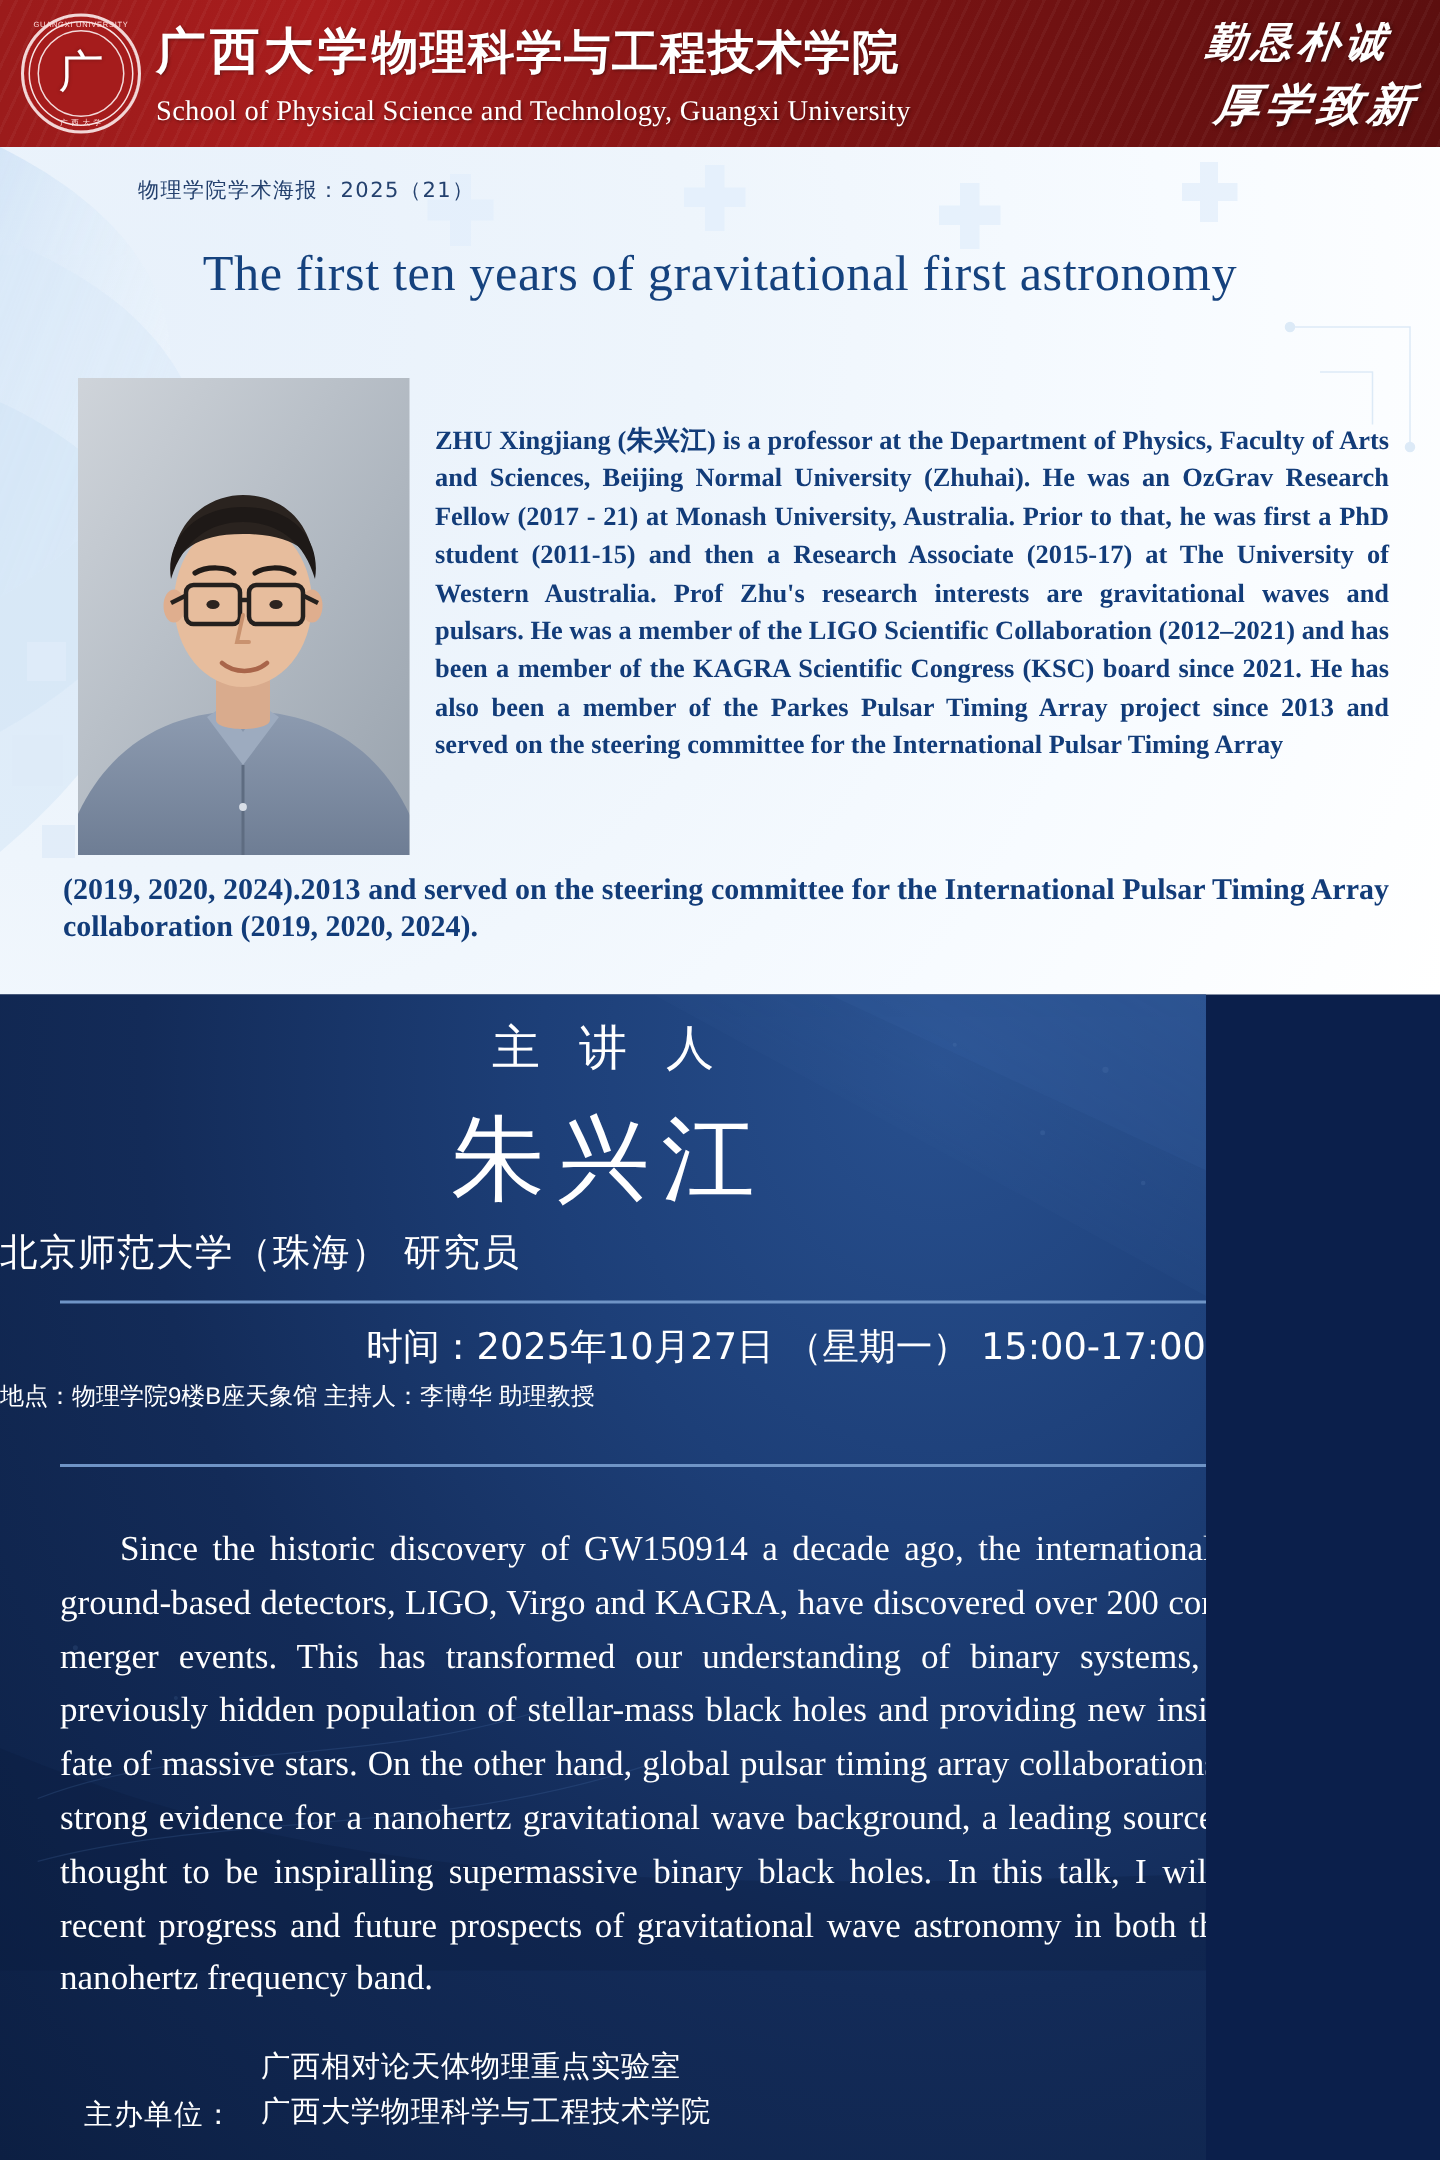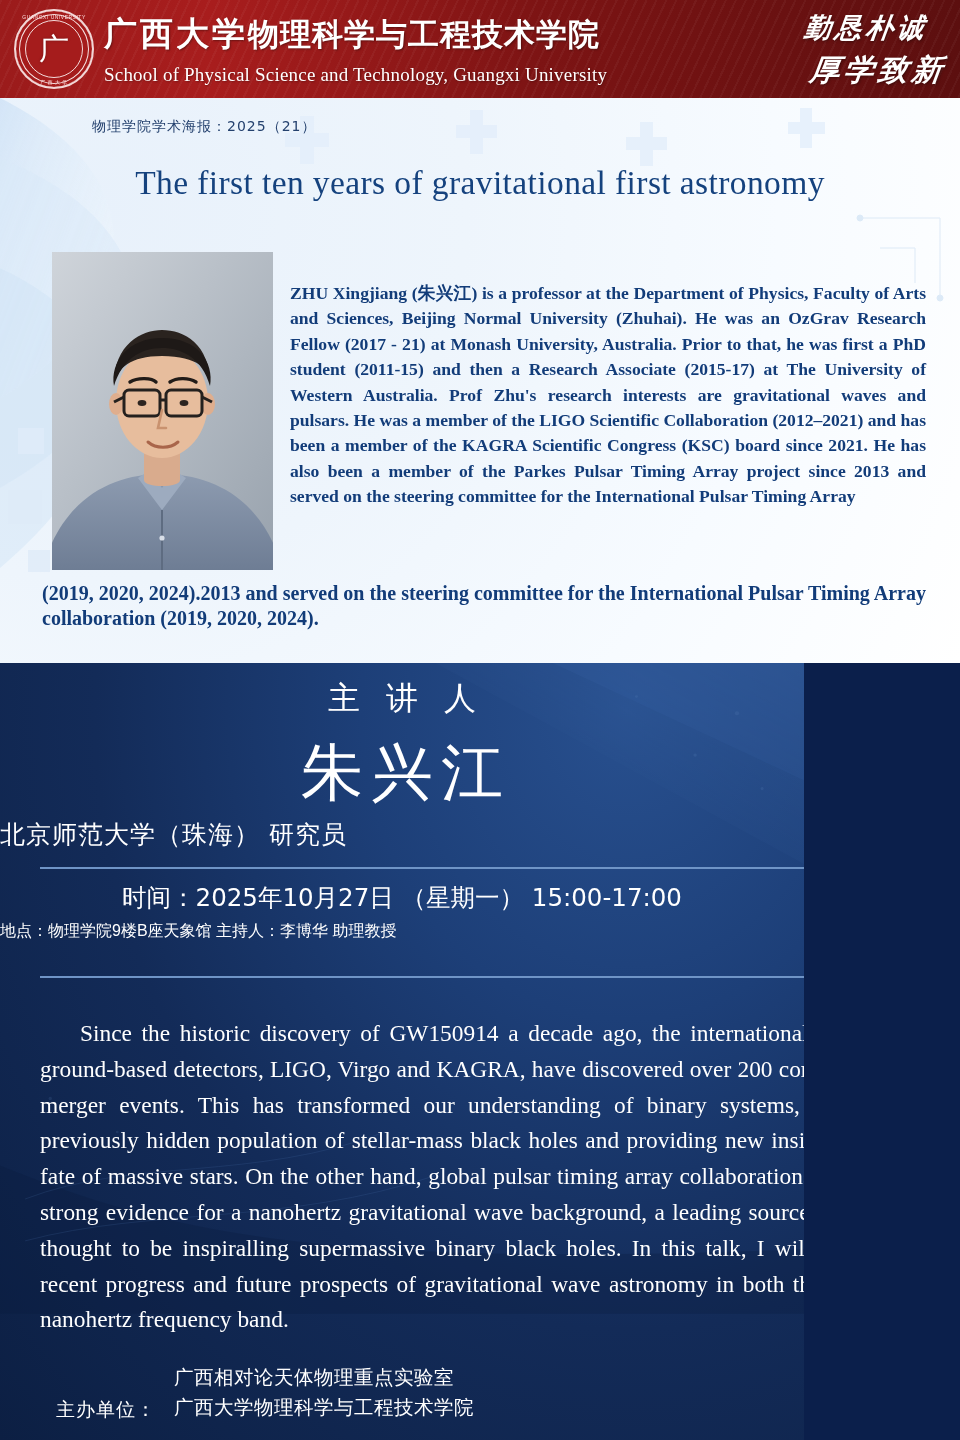--- a/index.html
+++ b/index.html
@@ -211,21 +211,21 @@
   }
   .rule {
     position: absolute;
     left: 40px; width: 880px; height: 2px;
     background: #6f94c6;
   }
   .rule.r1 { top: 204px; }
   .rule.r2 { top: 313px; }
   .info-time {
     position: absolute; left: 0; right: 0; top: 218px;
-    text-align: center;
+    text-align: right;
     font-family: "DejaVu Sans", sans-serif;
     font-size: 24.5px;
     color: #ffffff;
   }
   .info-place {
     position: absolute; left: 0; right: 0; top: 258px;
     font-family: Liberation Sans, sans-serif;
     font-size: 16px;
     color: #ffffff;
   }

